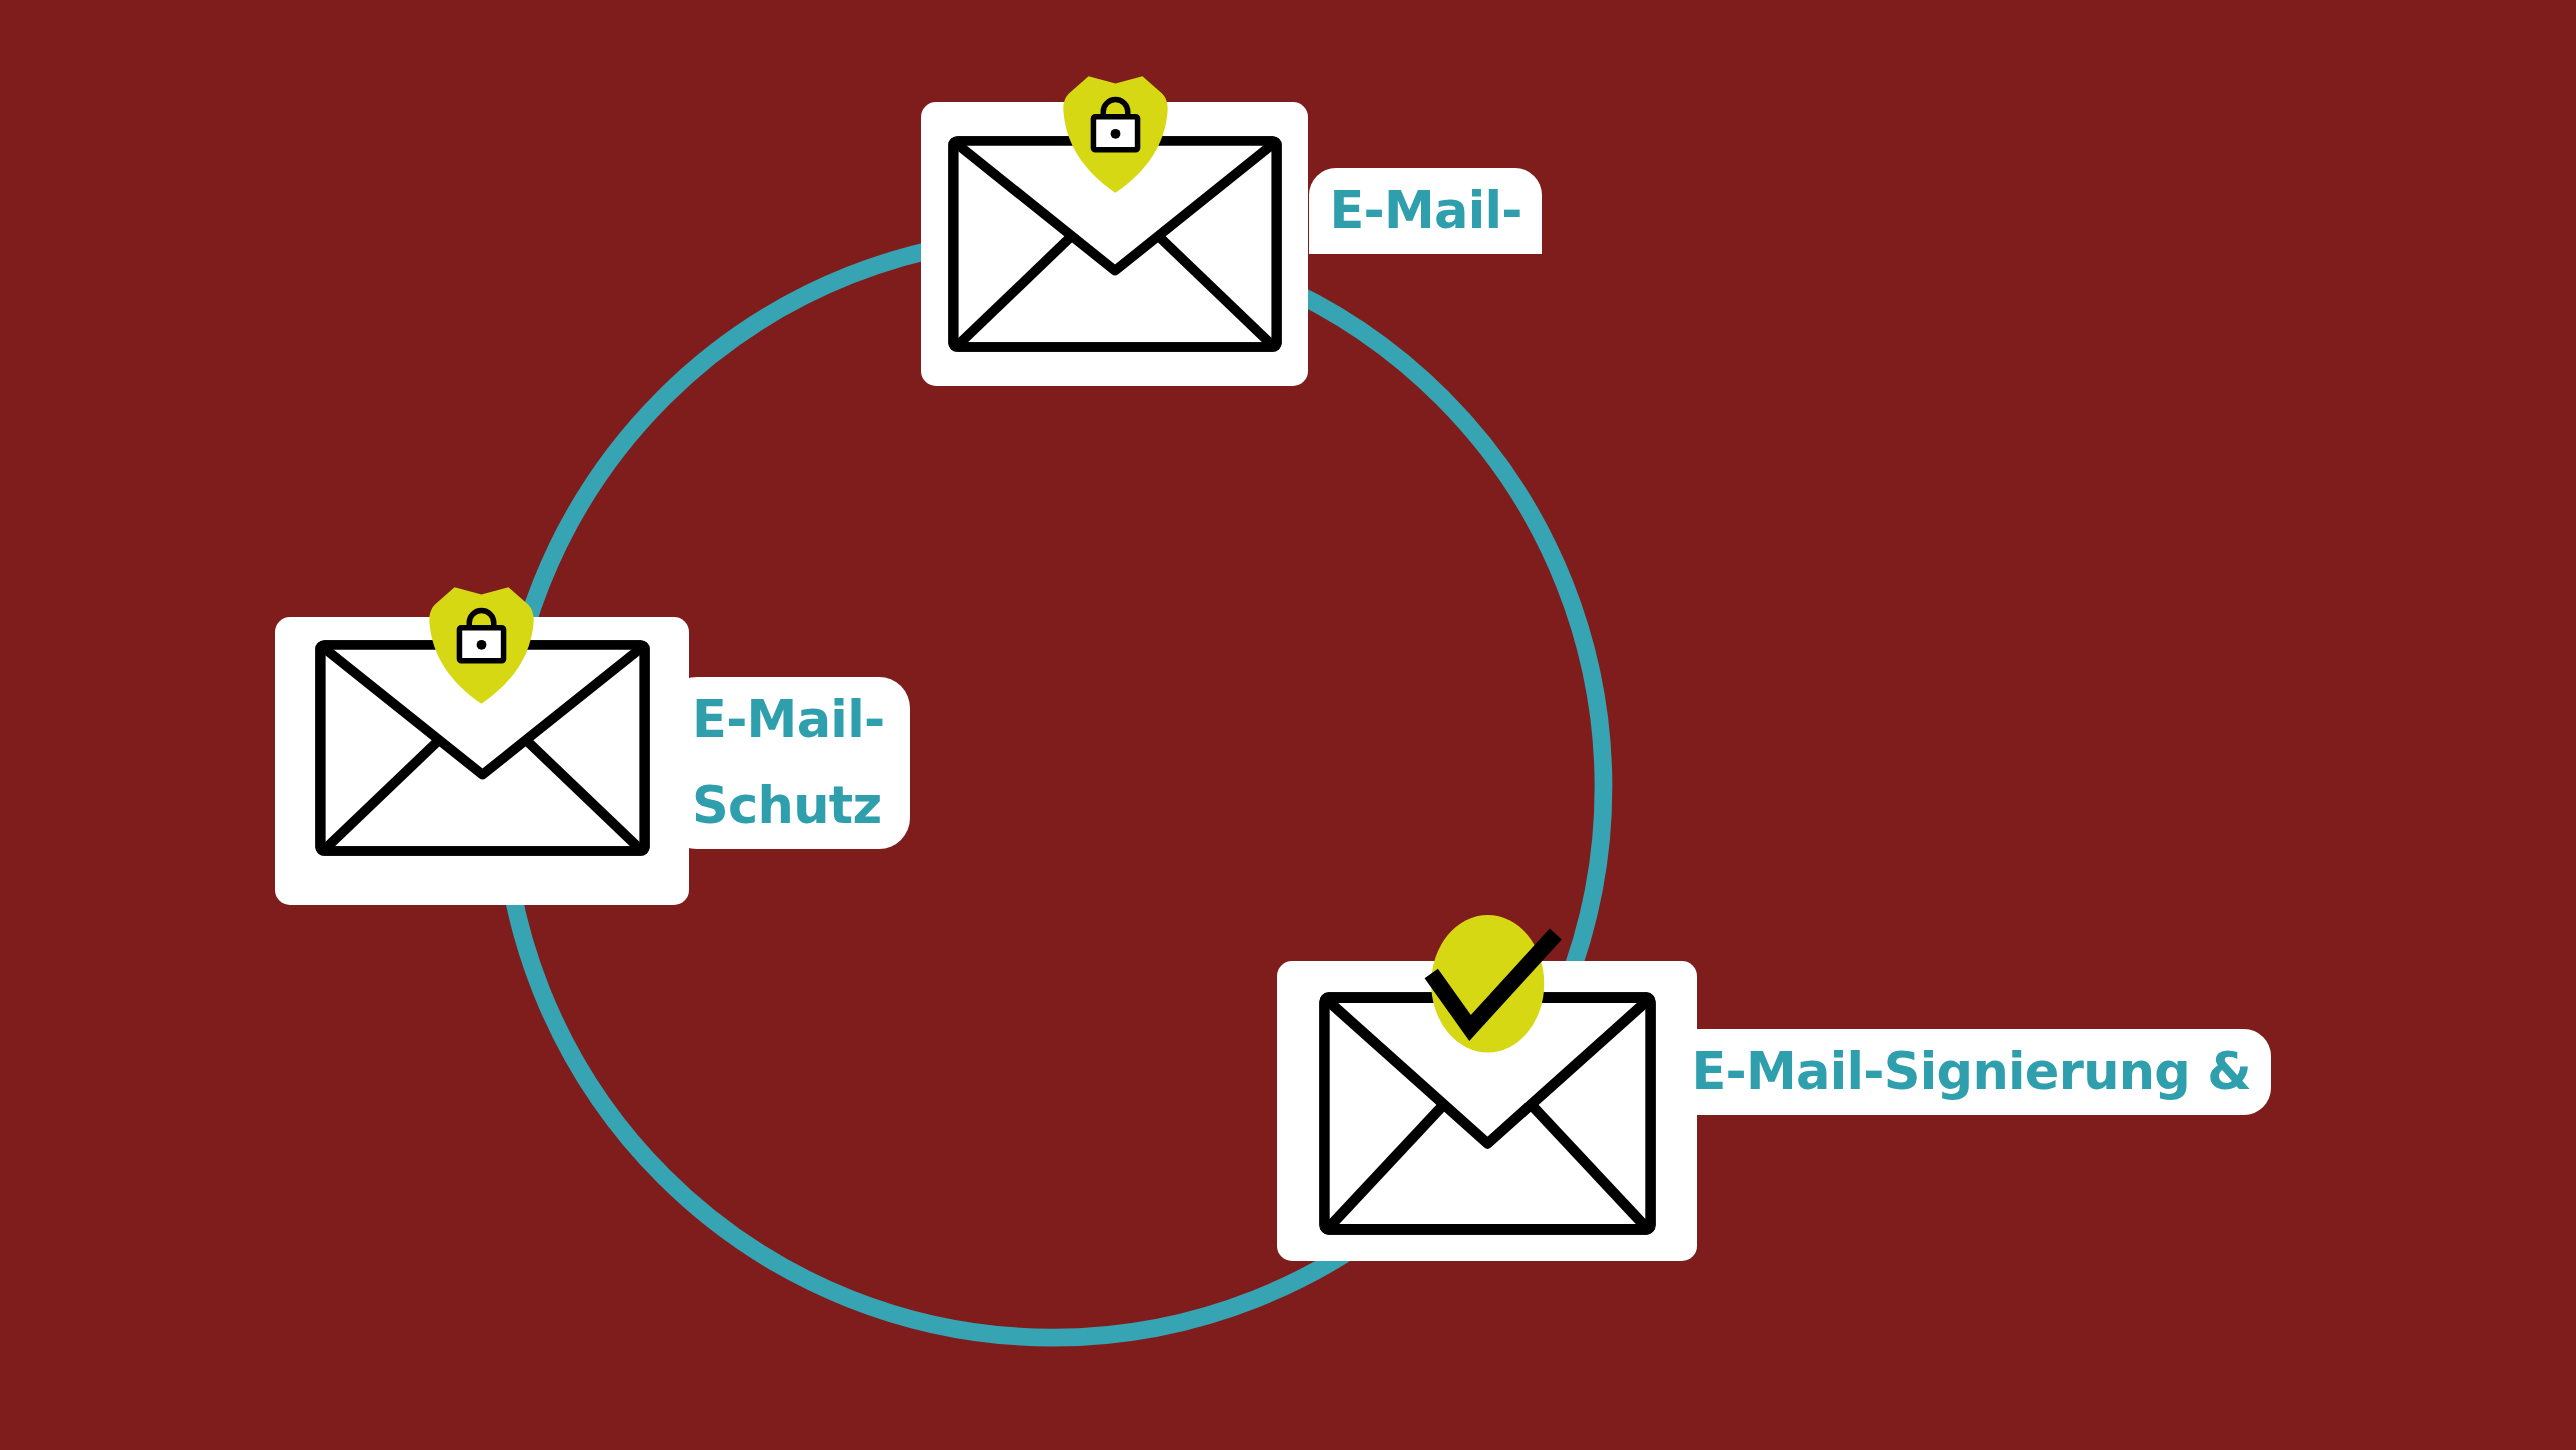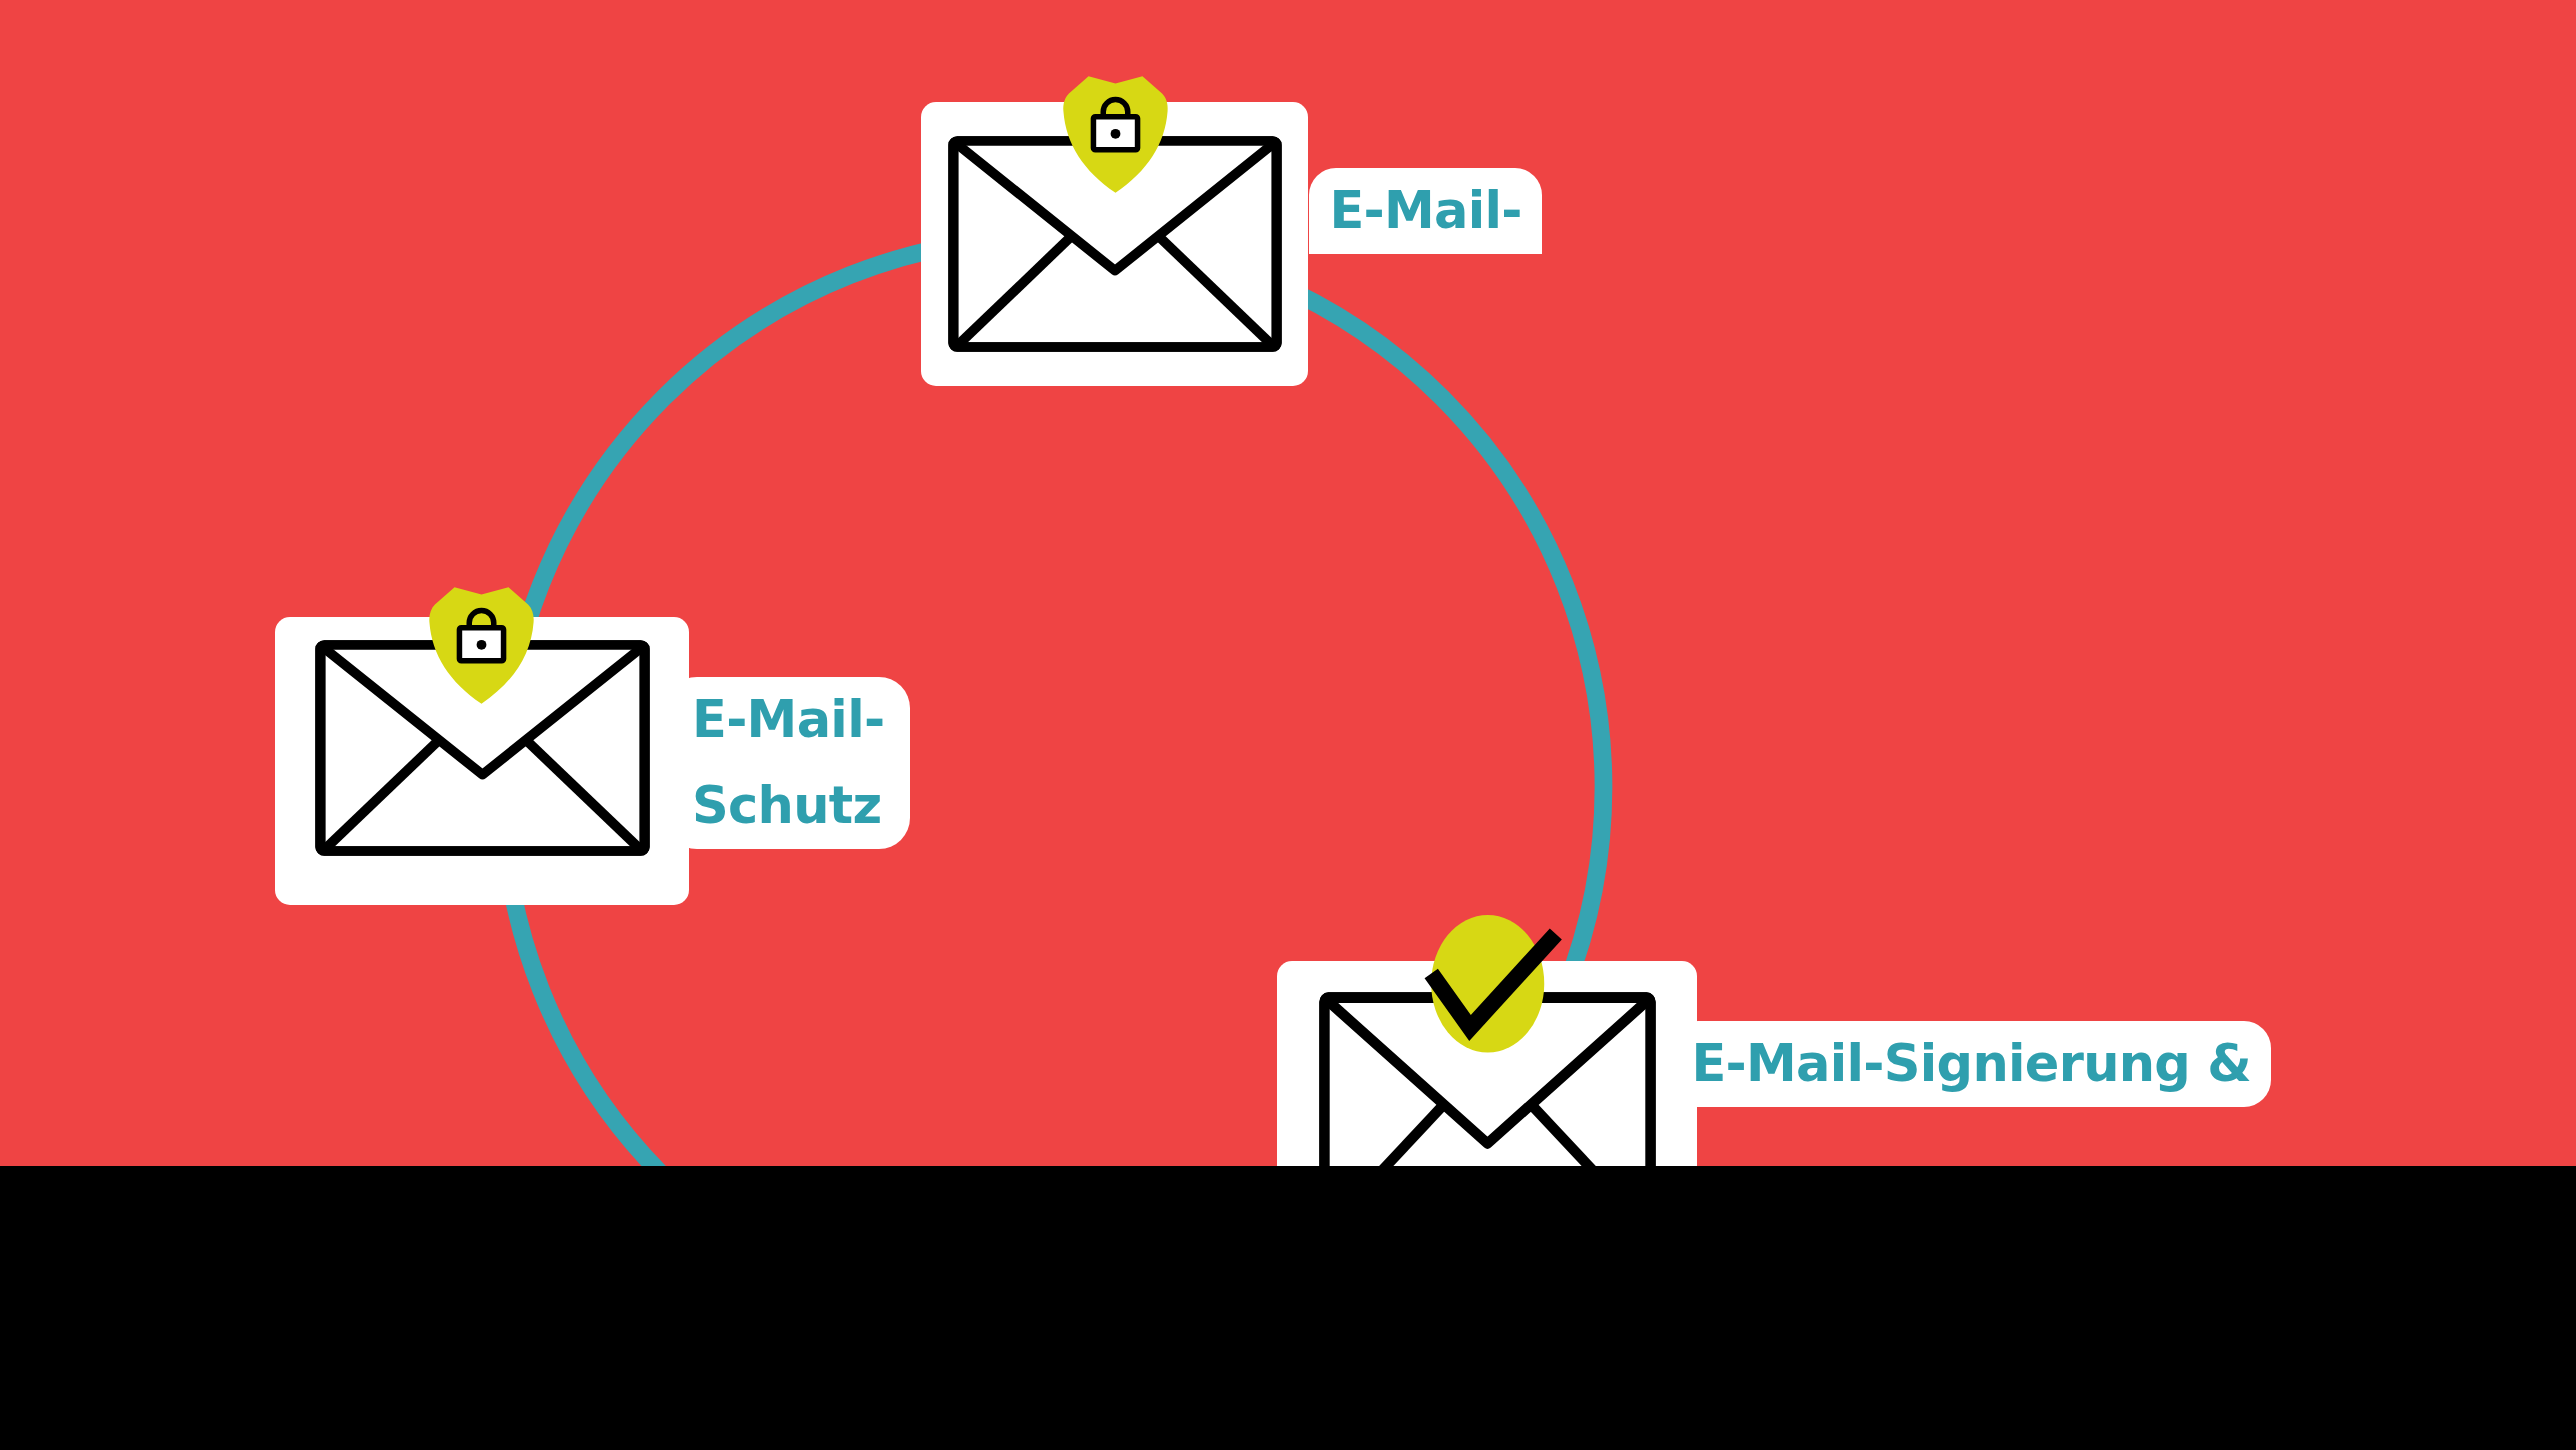--- a/index.html
+++ b/index.html
@@ -1,34 +1,34 @@
 <!DOCTYPE html>
 <html style="font-size:11px"><head>
 <meta charset="utf-8">
 <style>
   html,body{margin:0;padding:0;background:#000;}
   .stage{
-    position:relative;width:2576px;height:1166px;background:#ef4444;overflow:hidden;
+    position:relative;width:2576px;height:1450px;background:#7f1d1d;overflow:hidden;
     font-family:"DejaVu Sans","Liberation Sans",sans-serif;
   }
   .cycle-svg{position:absolute;left:0;top:0;width:2576px;height:1450px;z-index:1;}
   .card{
     position:absolute;background:#ffffff;border-radius:15px;z-index:2;
   }
   .env-svg{position:absolute;}
   .badge-svg{position:absolute;z-index:3;}
   .label{position:absolute;z-index:4;}
   .label-line{
     display:block;width:fit-content;background:#ffffff;color:#2f9fae;
     font-weight:bold;font-size:51px;line-height:86px;padding:0 20.4px;
     white-space:nowrap;letter-spacing:-0.7px;
   }
   .rad-t{border-radius:27px 27px 0 0;}
   .rad-step-r{border-radius:0 27px 27px 27px;}
-  .rad-step-br{border-radius:27px 27px 27px 0;}
+  .rad-step-br{border-radius:27px 27px 27px 0;margin-top:8px;}
   .rad-b{border-radius:0 0 27px 27px;}
   .label-box{
     background:#ffffff;border-radius:31px;padding:0 26px;width:fit-content;
   }
   .label-box .label-line{background:transparent;padding:0;}
 </style>
 </head>
 <body>
 
 <div class="stage">

